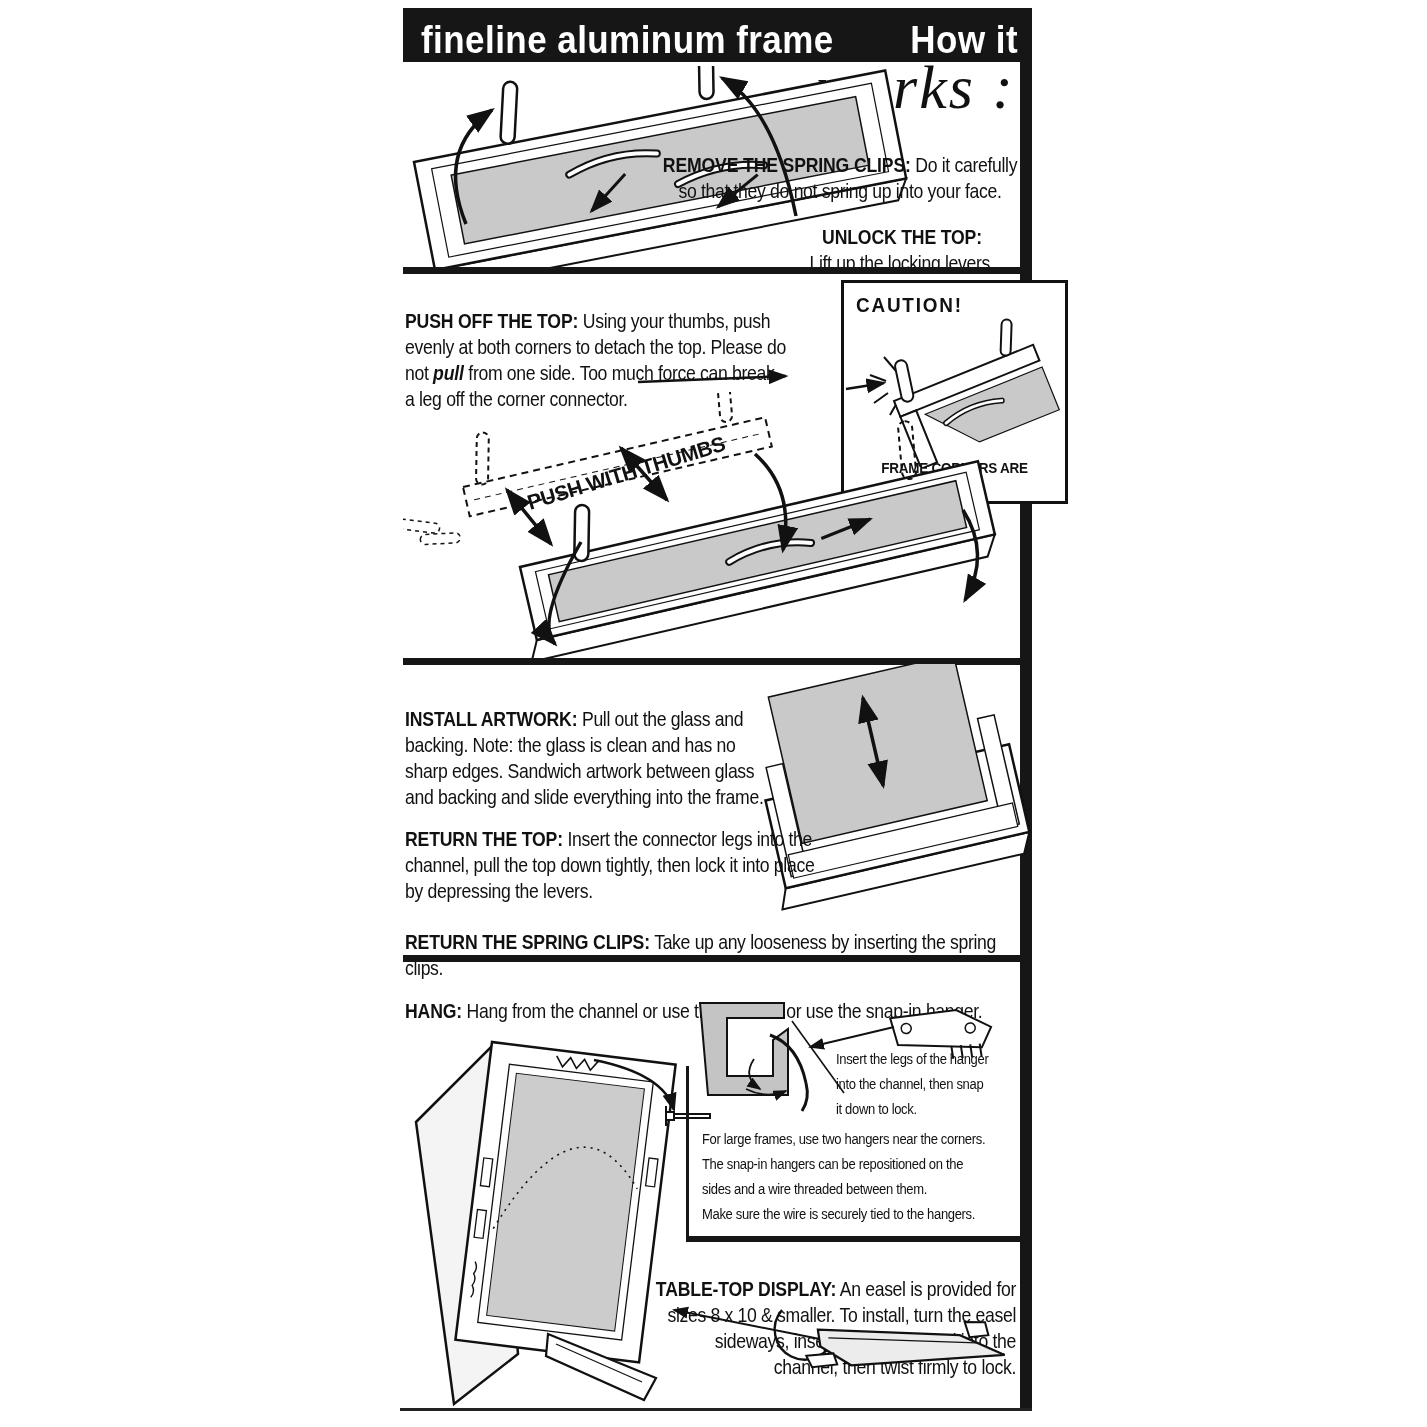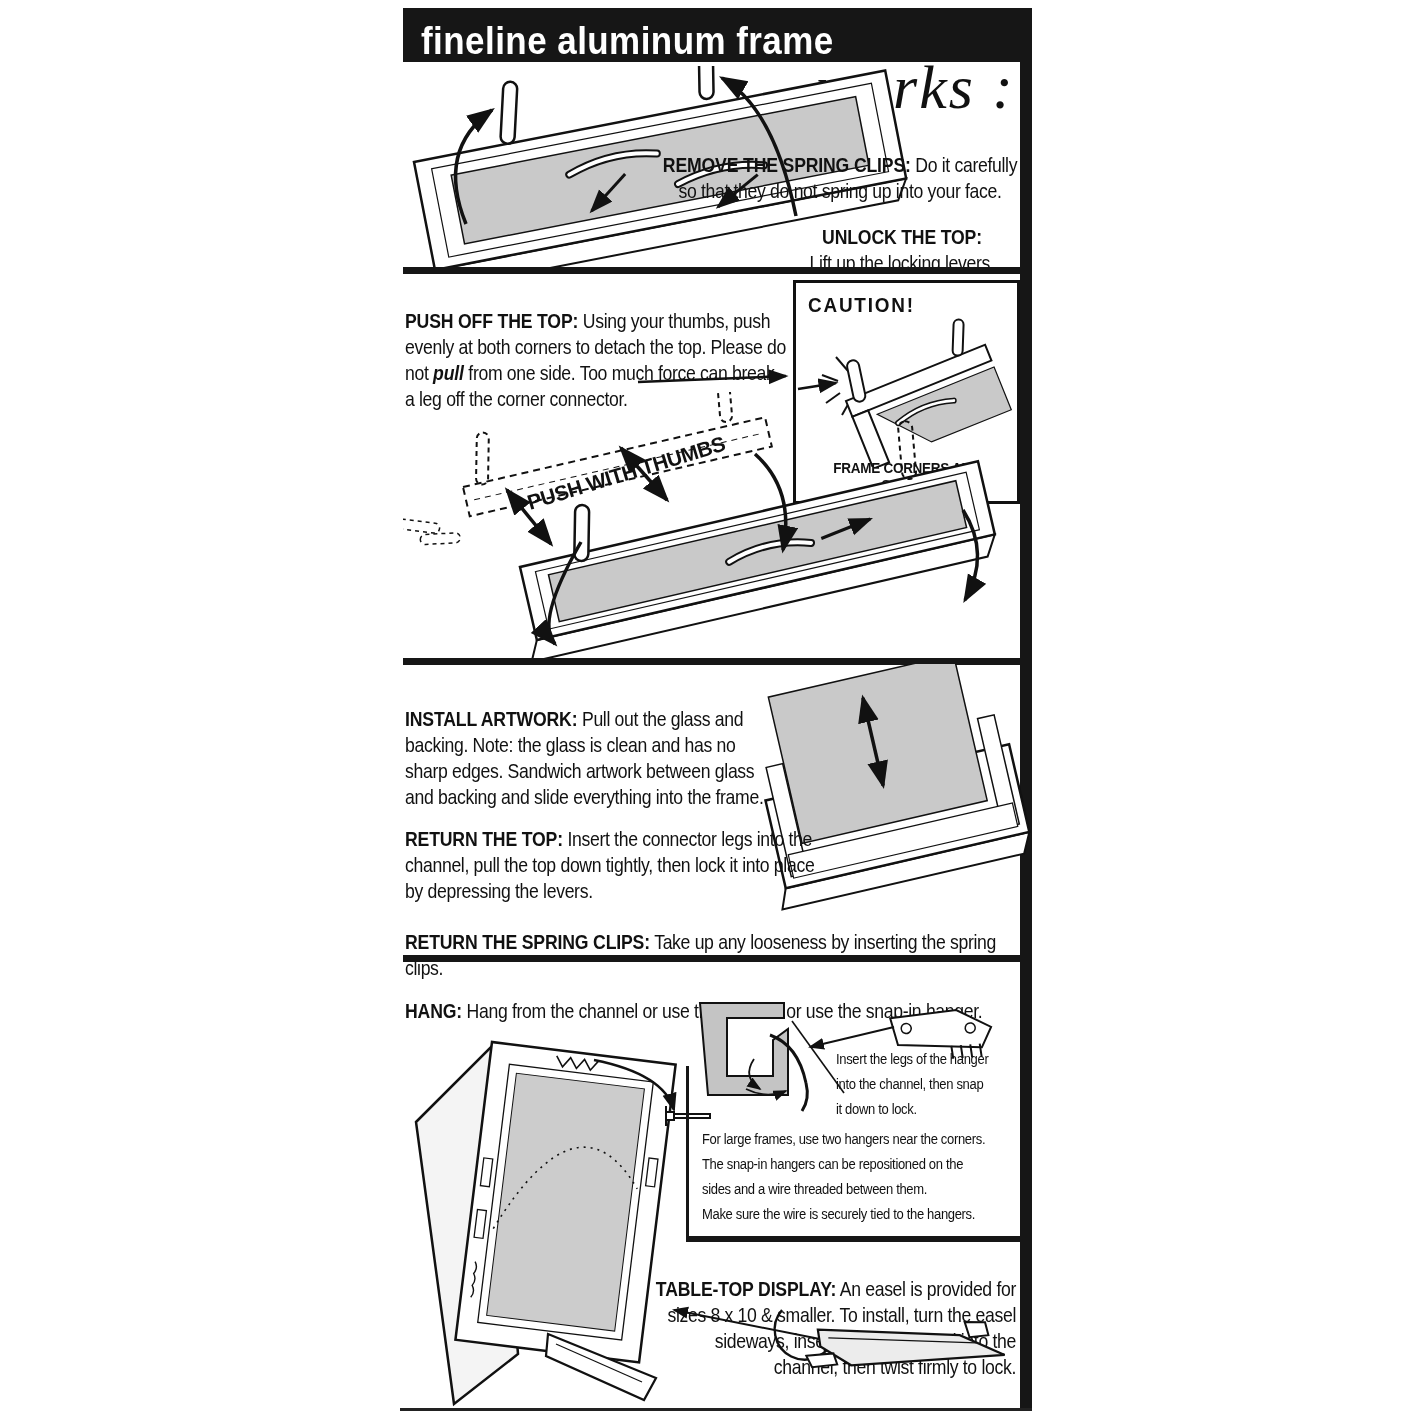--- a/index.html
+++ b/index.html
@@ -7,28 +7,28 @@
         font-family:"Liberation Sans",sans-serif;color:#111;}
   .abs{position:absolute;}
   .txt{font-family:"Liberation Sans",sans-serif;font-size:21px;line-height:26px;
        letter-spacing:-0.4px;color:#111;white-space:pre-line;
        transform:scaleX(0.84);transform-origin:0 0;}
   .txt b{letter-spacing:-0.2px;}
   .small{font-size:15.5px;line-height:25px;}
   .center{text-align:center;transform-origin:50% 0;}
   .right{text-align:right;transform-origin:100% 0;}
   .bar{background:#161616;}
-  .hdr{display:flex;justify-content:space-between;align-items:flex-start;
-       box-sizing:border-box;padding:12px 14px 0 18px;flex-direction:column;}
+  .hdr{display:flex;justify-content:space-between;align-items:flex-end;
+       box-sizing:border-box;padding:0 14px 0 18px;}
   .hdr span{color:#fff;font-weight:bold;font-size:38px;letter-spacing:0.5px;
             transform:scaleX(0.92);transform-origin:0 50%;white-space:nowrap;}
   .hdr span.r{transform-origin:100% 50%;}
   .script{font-family:"Liberation Serif",serif;font-style:italic;font-size:62px;
           letter-spacing:2px;color:#111;}
-  .cautionbox{border:3px solid #111;box-sizing:border-box;background:#fff;}
+  .cautionbox{border:3px solid #111;box-sizing:border-box;background:#fff;margin-left:48px;}
   .cau-title{font-weight:bold;font-size:21px;letter-spacing:2px;transform:scaleX(0.9);
              transform-origin:0 0;}
   .cau-cap{font-weight:bold;font-size:15px;letter-spacing:-0.3px;text-align:center;
            transform:scaleX(0.9);transform-origin:50% 0;}
   svg{display:block;}
   svg text{font-family:"Liberation Sans",sans-serif;}
 </style>
 </head>
 <body>
 

